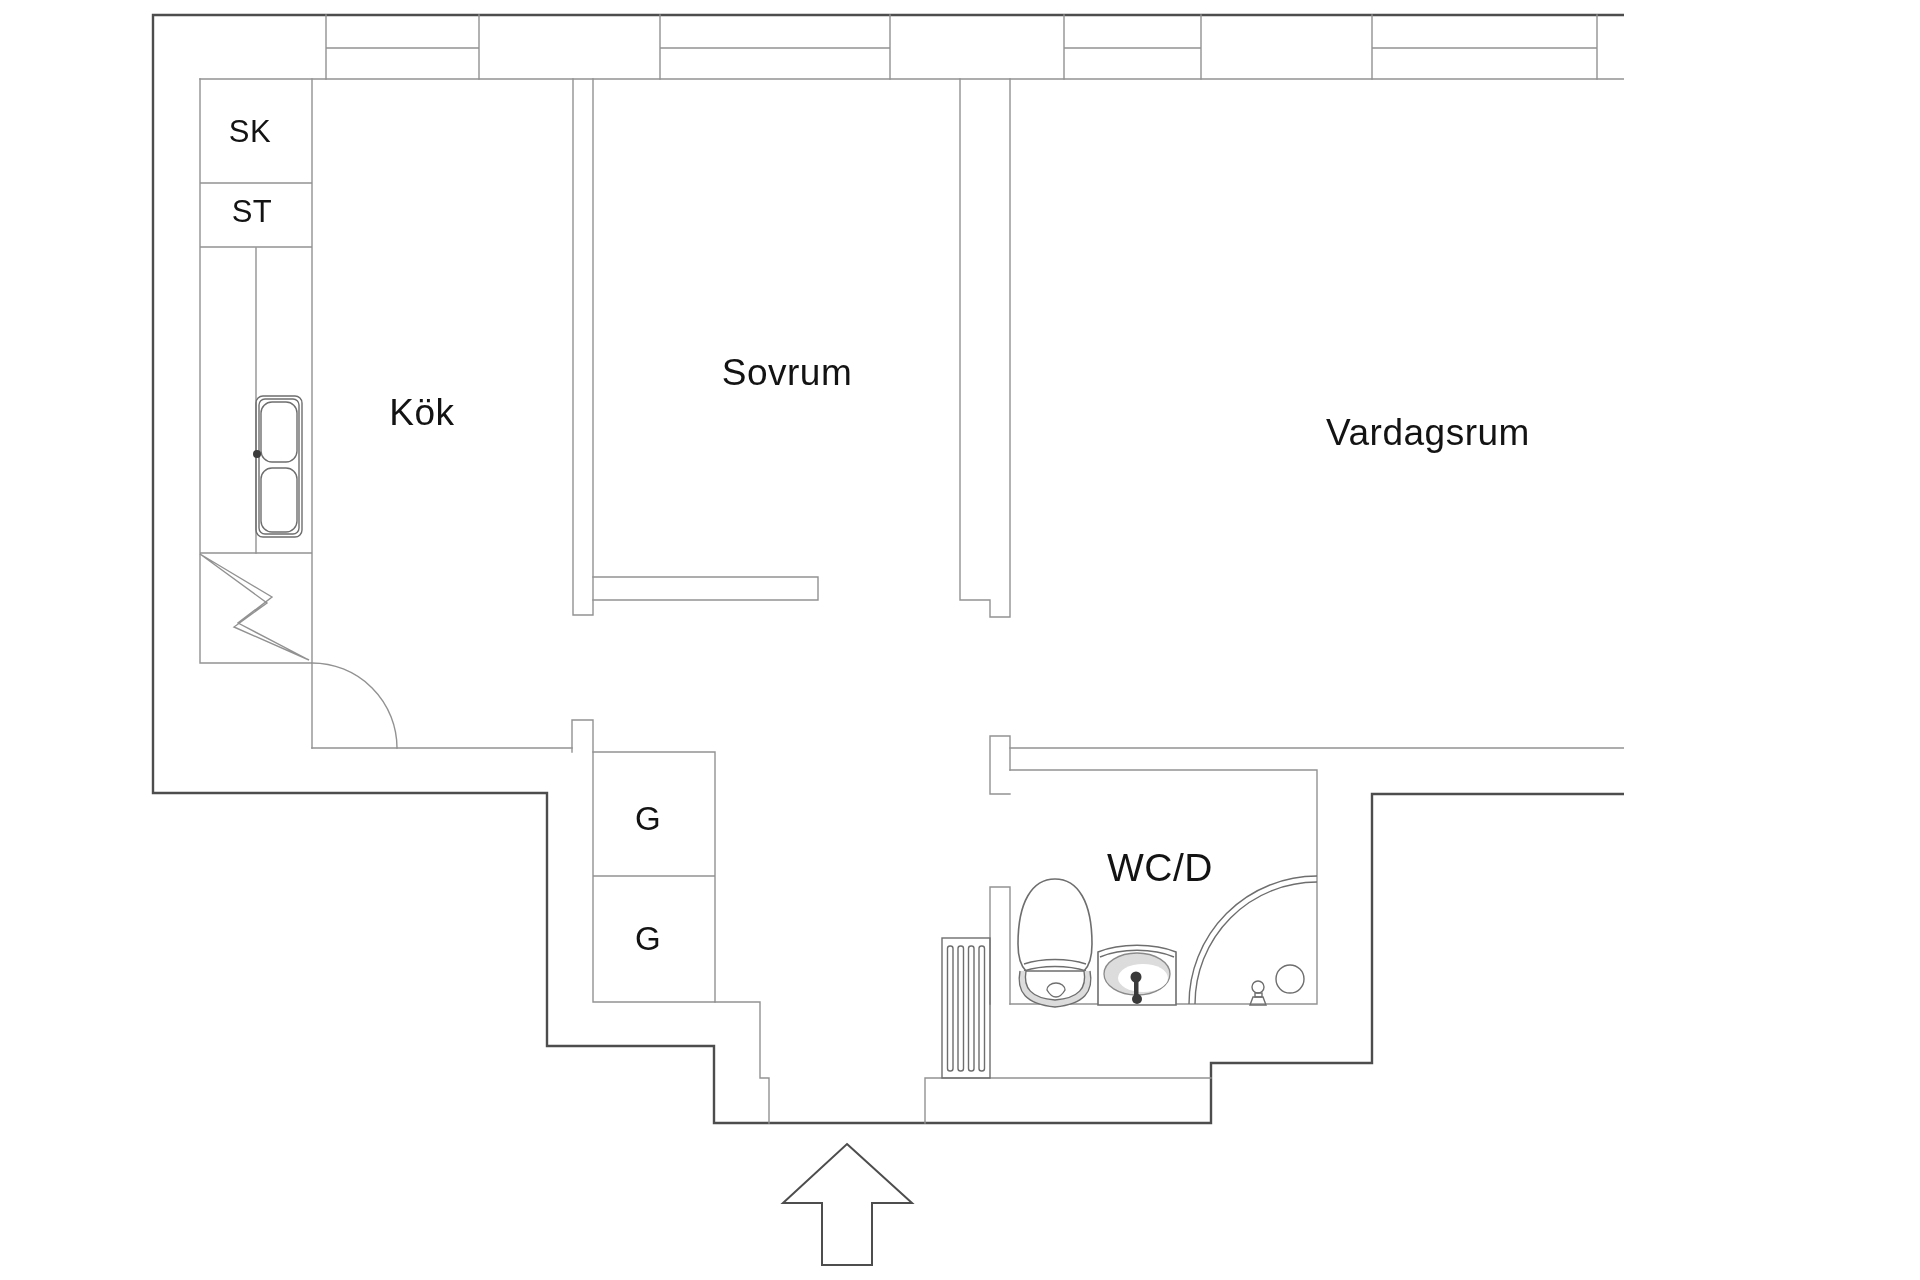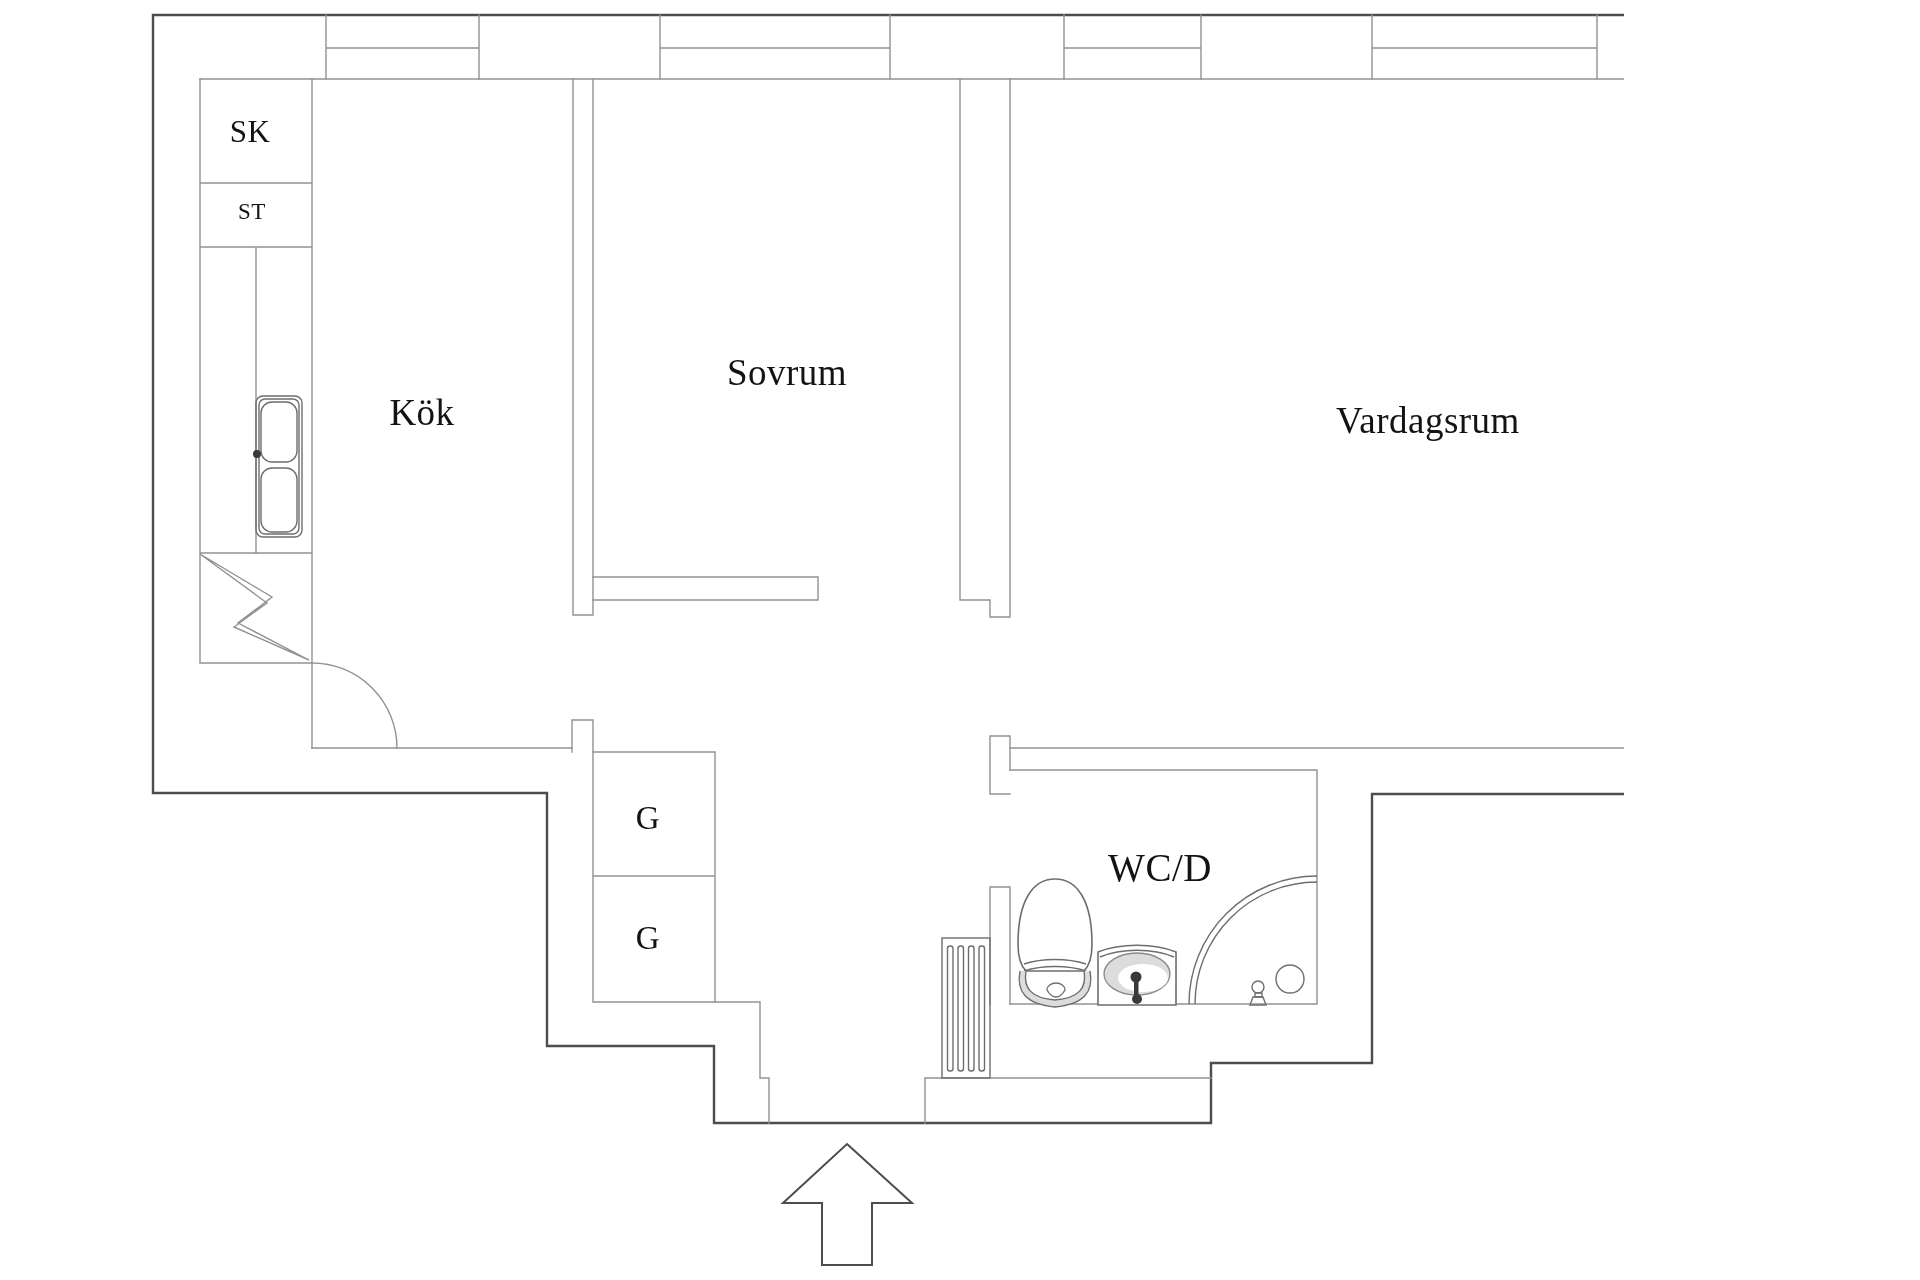--- a/index.html
+++ b/index.html
@@ -1,17 +1,17 @@
 <!DOCTYPE html>
 <html style="--outer-wall: #4d4d4d; --inner-wall: #929292; --fixture: #6e6e6e; --fixture-dark: #3a3a3a; --shading: #dcdcdc; --label-text: #131313; --background: #ffffff;"><head>
 <meta charset="utf-8">
 <style>
   html,body{margin:0;padding:0;background:var(--background,#fff);}
   .stage{position:relative;width:1624px;height:1280px;background:var(--background,#fff);overflow:hidden;
-         font-family:Liberation Serif, serif;}
+         font-family:Liberation Sans, sans-serif;}
   .plan-svg{position:absolute;left:0;top:0;}
   .room-label{position:absolute;transform:translate(-50%,-50%);color:var(--label-text,#111);
               white-space:nowrap;letter-spacing:.5px;line-height:1;}
   
   .ow{stroke:var(--outer-wall,#4d4d4d);stroke-width:2.4;fill:none;stroke-linecap:square;}
   .iw{stroke:var(--inner-wall,#929292);stroke-width:1.4;fill:none;stroke-linecap:square;}
   .fx{stroke:var(--fixture,#6e6e6e);stroke-width:1.6;fill:#fff;}
   .fxl{stroke:var(--fixture,#6e6e6e);stroke-width:1.4;fill:none;}
   .shade{fill:var(--shading,#dedede);}
   .dark{fill:var(--fixture-dark,#3a3a3a);stroke:none;}
@@ -125,20 +125,20 @@
         <path class="fxl" d="M1250,1005 L1266,1005 L1263,997 L1253,997 Z"></path>
       </g>
     </g>
 
     <g>
       <path d="M847,1144 L912,1203 H872 V1265 H822 V1203 H783 Z" fill="#ffffff" stroke="var(--outer-wall,#4d4d4d)" stroke-width="2" stroke-linejoin="miter"></path>
     </g>
   </svg>
 
   <div class="room-label" style="left: 250px; top: 131px; font-size: 31px;">SK</div>
-  <div class="room-label" style="left: 252px; top: 211px; font-size: 23px; text-align: right;">ST</div>
+  <div class="room-label" style="left: 252px; top: 211px; font-size: 31px; text-align: right;">ST</div>
   <div class="room-label" style="left: 422px; top: 412px; font-size: 37px;">Kök</div>
   <div class="room-label" style="left: 787px; top: 372px; font-size: 37px;">Sovrum</div>
-  <div class="room-label" style="left: 1428px; top: 420px; font-size: 37px;">Vardagsrum</div>
+  <div class="room-label" style="left: 1428px; top: 432px; font-size: 37px;">Vardagsrum</div>
   <div class="room-label" style="left: 648px; top: 818px; font-size: 33px;">G</div>
   <div class="room-label" style="left: 648px; top: 938px; font-size: 33px;">G</div>
   <div class="room-label" style="left: 1160px; top: 867px; font-size: 39px;">WC/D</div>
 </div>
 
 </body></html>

